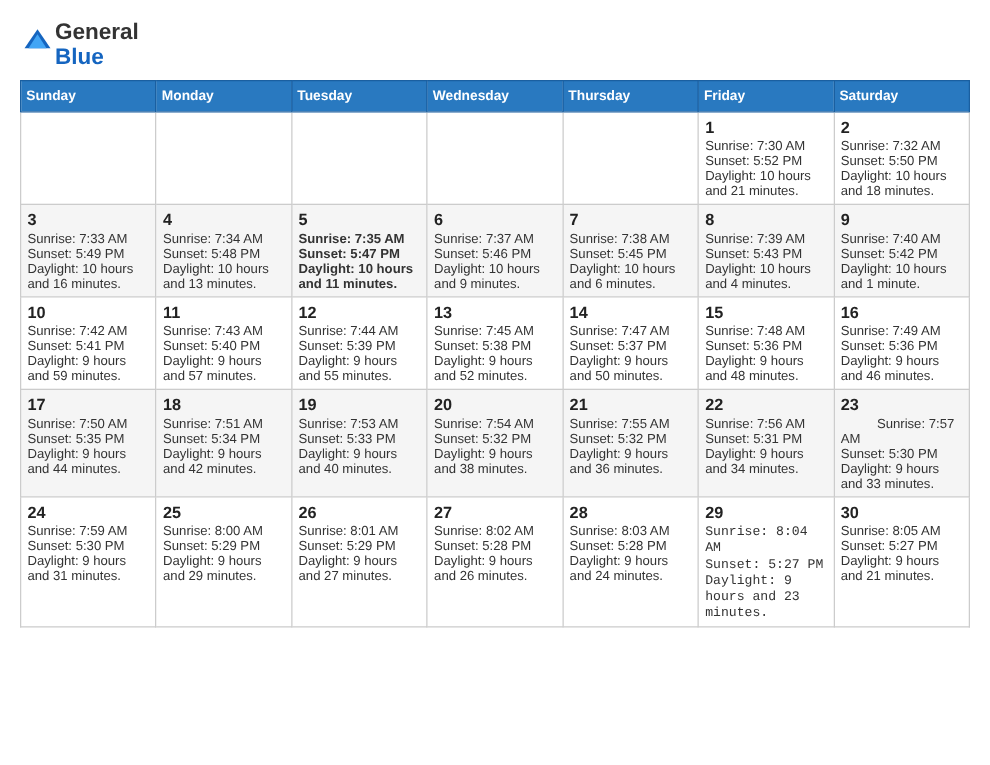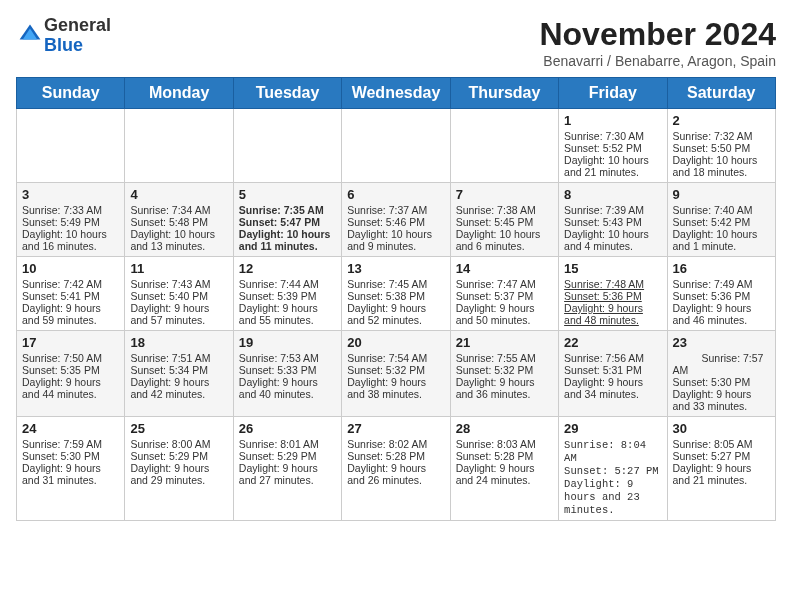--- a/index.html
+++ b/index.html
@@ -48,23 +48,23 @@
     table {
       width: 100%;
       border-collapse: collapse;
     }
     thead tr {
       background: #2979c0;
       color: #fff;
     }
     thead th {
       padding: 6px 4px;
-      font-size: 16px;
-      font-weight: bold;
-      text-align: center;
+      font-size: 11px;
+      font-weight: bold;
+      text-align: left;
       border: 1px solid #1a5fa0;
     }
     tbody tr {
       vertical-align: top;
     }
     tbody td {
       border: 1px solid #ccc;
       padding: 4px 5px;
       font-size: 10.5px;
       color: #333;
@@ -94,24 +94,20 @@
     <div>
       <svg class="logo-icon" viewBox="0 0 30 30" xmlns="http://www.w3.org/2000/svg">
         <polygon points="15,3 28,22 2,22" fill="#1565c0"></polygon>
         <polygon points="15,8 24,22 6,22" fill="#42a5f5"></polygon>
       </svg>
     </div>
     <div class="logo-text">
       <span class="logo-general">General</span><br>
       <span class="logo-blue">Blue</span>
     </div>
-  </div>
-  <div class="title-block">
-    <div class="month-title">November 2024</div>
-    <div class="location">Benavarri / Benabarre, Aragon, Spain</div>
   </div>
 </div>
 
 <table>
   <thead>
     <tr>
     <th>Sunday</th>
         <th>Monday</th>
         <th>Tuesday</th>
         <th>Wednesday</th>
@@ -166,21 +162,21 @@
 Daylight: 9 hours and 57 minutes.</span></td>
         <td><span class="day-number">12</span><span style="white-space: pre-line;">Sunrise: 7:44 AM
 Sunset: 5:39 PM
 Daylight: 9 hours and 55 minutes.</span></td>
         <td><span class="day-number">13</span><span style="white-space: pre-line;">Sunrise: 7:45 AM
 Sunset: 5:38 PM
 Daylight: 9 hours and 52 minutes.</span></td>
         <td><span class="day-number">14</span><span style="white-space: pre-line;">Sunrise: 7:47 AM
 Sunset: 5:37 PM
 Daylight: 9 hours and 50 minutes.</span></td>
-        <td><span class="day-number">15</span><span style="white-space: pre-line; text-decoration: underline;">Sunrise: 7:48 AM
+        <td><span class="day-number">15</span><span style="white-space: pre-line;">Sunrise: 7:48 AM
 Sunset: 5:36 PM
 Daylight: 9 hours and 48 minutes.</span></td>
         <td><span class="day-number">16</span><span style="white-space: pre-line;">Sunrise: 7:49 AM
 Sunset: 5:36 PM
 Daylight: 9 hours and 46 minutes.</span></td>
       </tr>
       <tr>
         <td><span class="day-number">17</span><span style="white-space: pre-line;">Sunrise: 7:50 AM
 Sunset: 5:35 PM
 Daylight: 9 hours and 44 minutes.</span></td>

